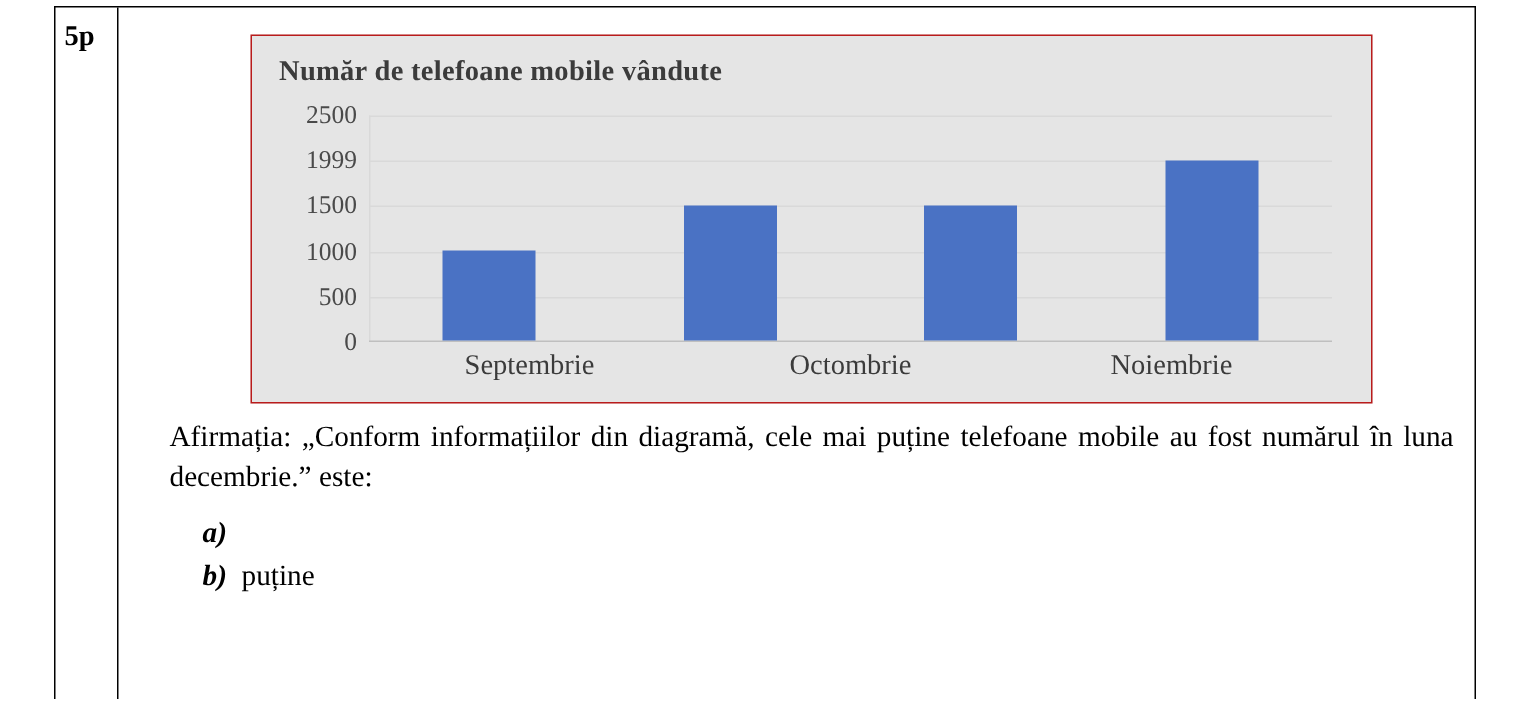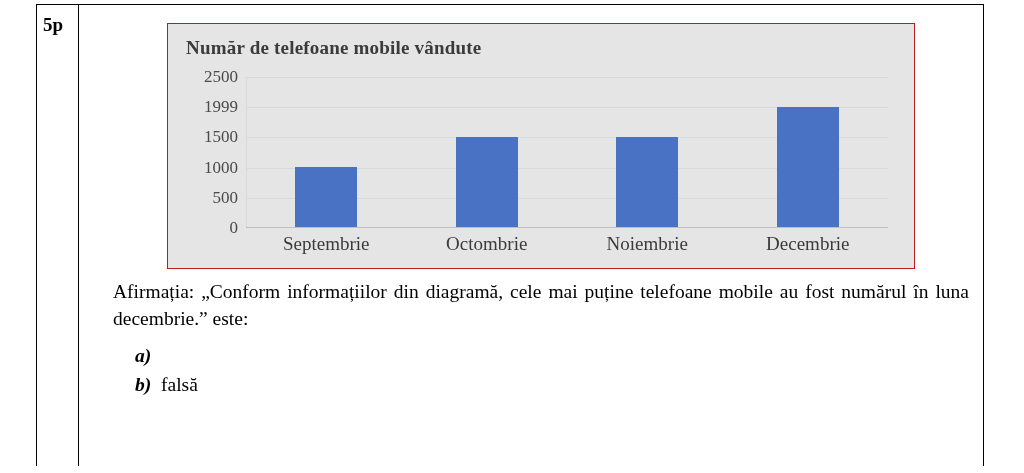--- a/index.html
+++ b/index.html
@@ -230,33 +230,32 @@
               <div class="bar-slot">
                 <div class="bar" style="height: 80%; background: rgb(74, 114, 196);"></div>
               </div>
             </div>
           </div>
 
           <div class="xlabels">
             <div class="xlabel">Septembrie</div>
             <div class="xlabel">Octombrie</div>
             <div class="xlabel">Noiembrie</div>
-            <div class="xlabel">Decembrie</div>
           </div>
 
         </div>
       </div>
 
       <p class="affirmation">Afirmația: „Conform informațiilor din diagramă, cele mai puține telefoane mobile au fost numărul în luna decembrie.” este:</p>
 
       <div class="answers">
         <div class="answer-row">
           <span class="answer-key">a)</span>
         </div>
         <div class="answer-row">
           <span class="answer-key">b)</span>
-          <span class="answer-text">falsă</span>
+          <span class="answer-text">puține</span>
         </div>
       </div>
 
     </div>
   </div>
 </div>
 
 </body></html>

